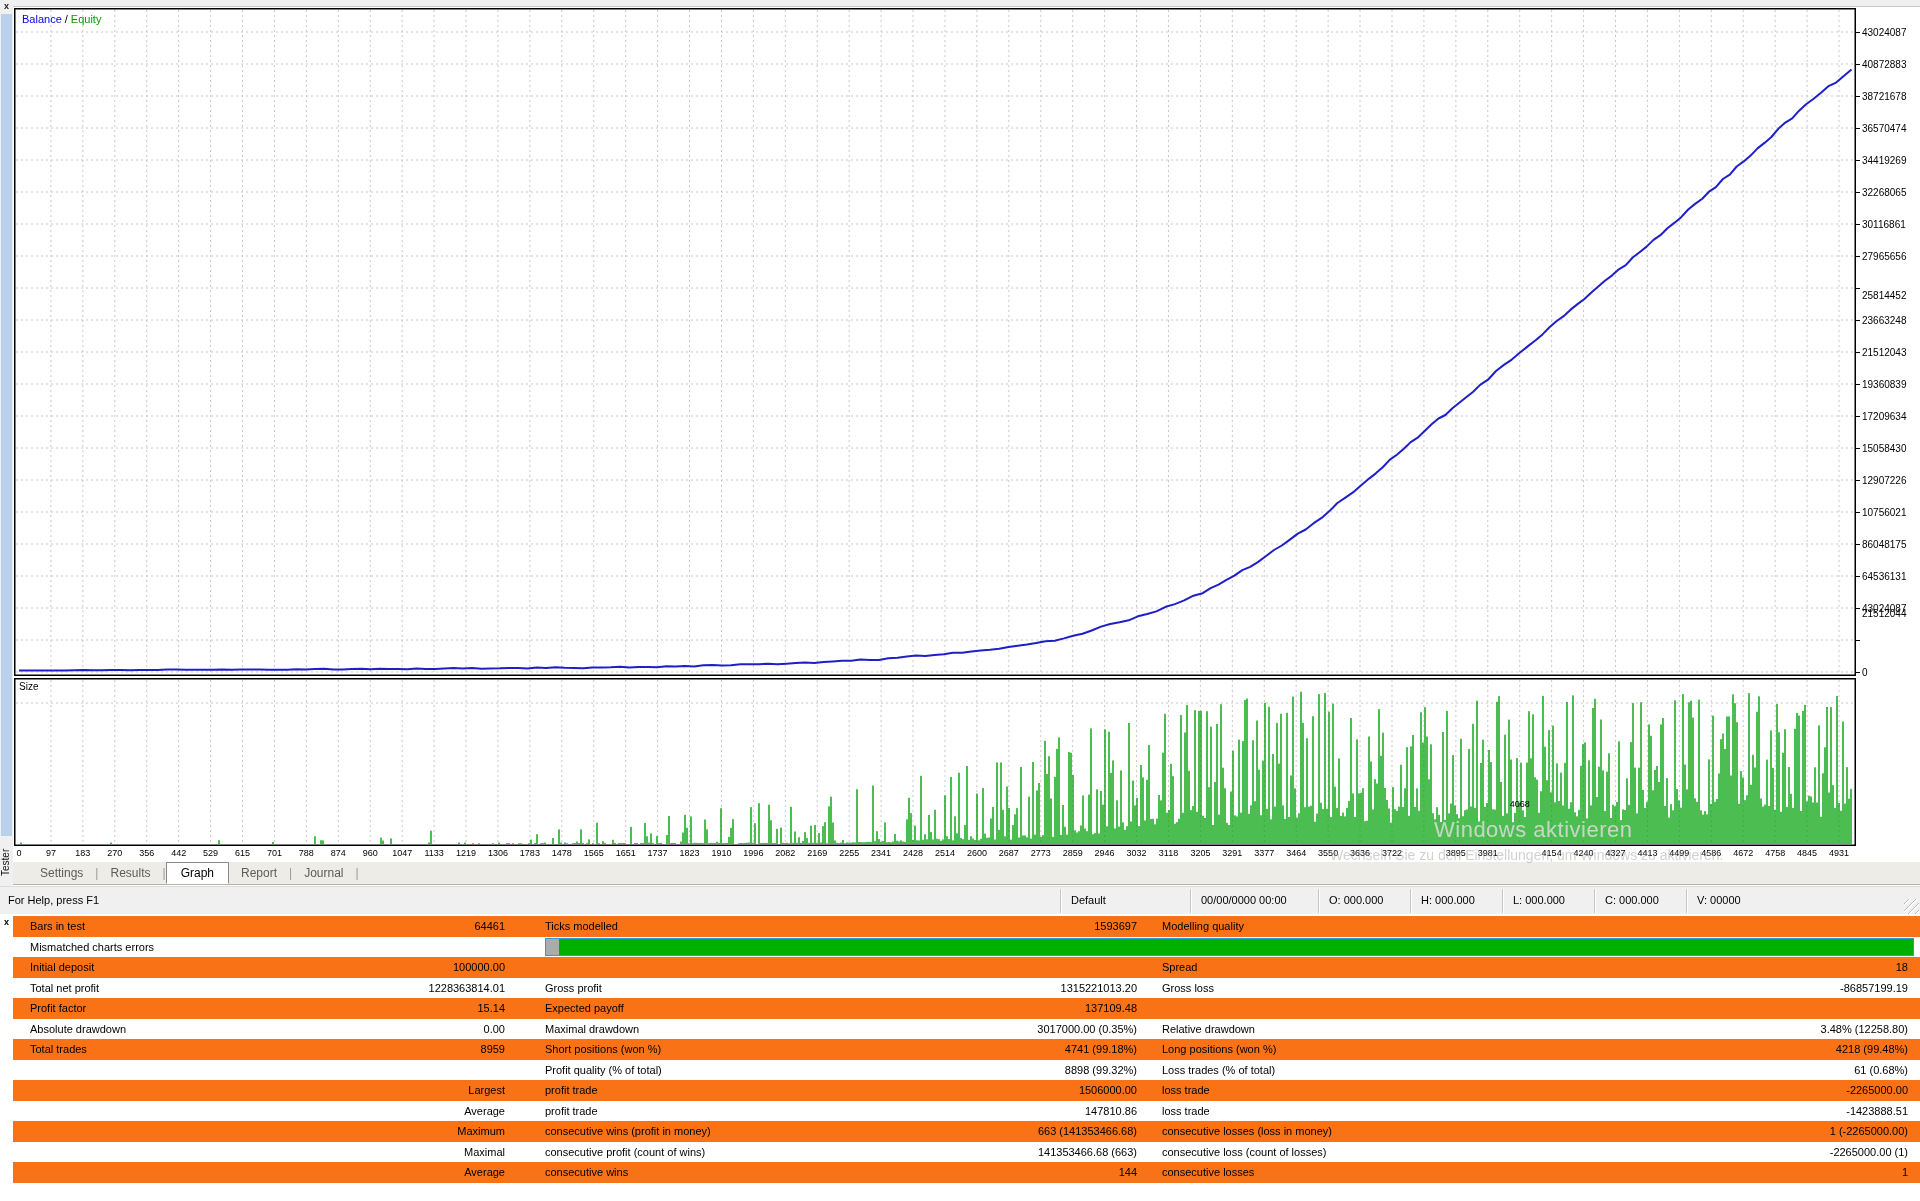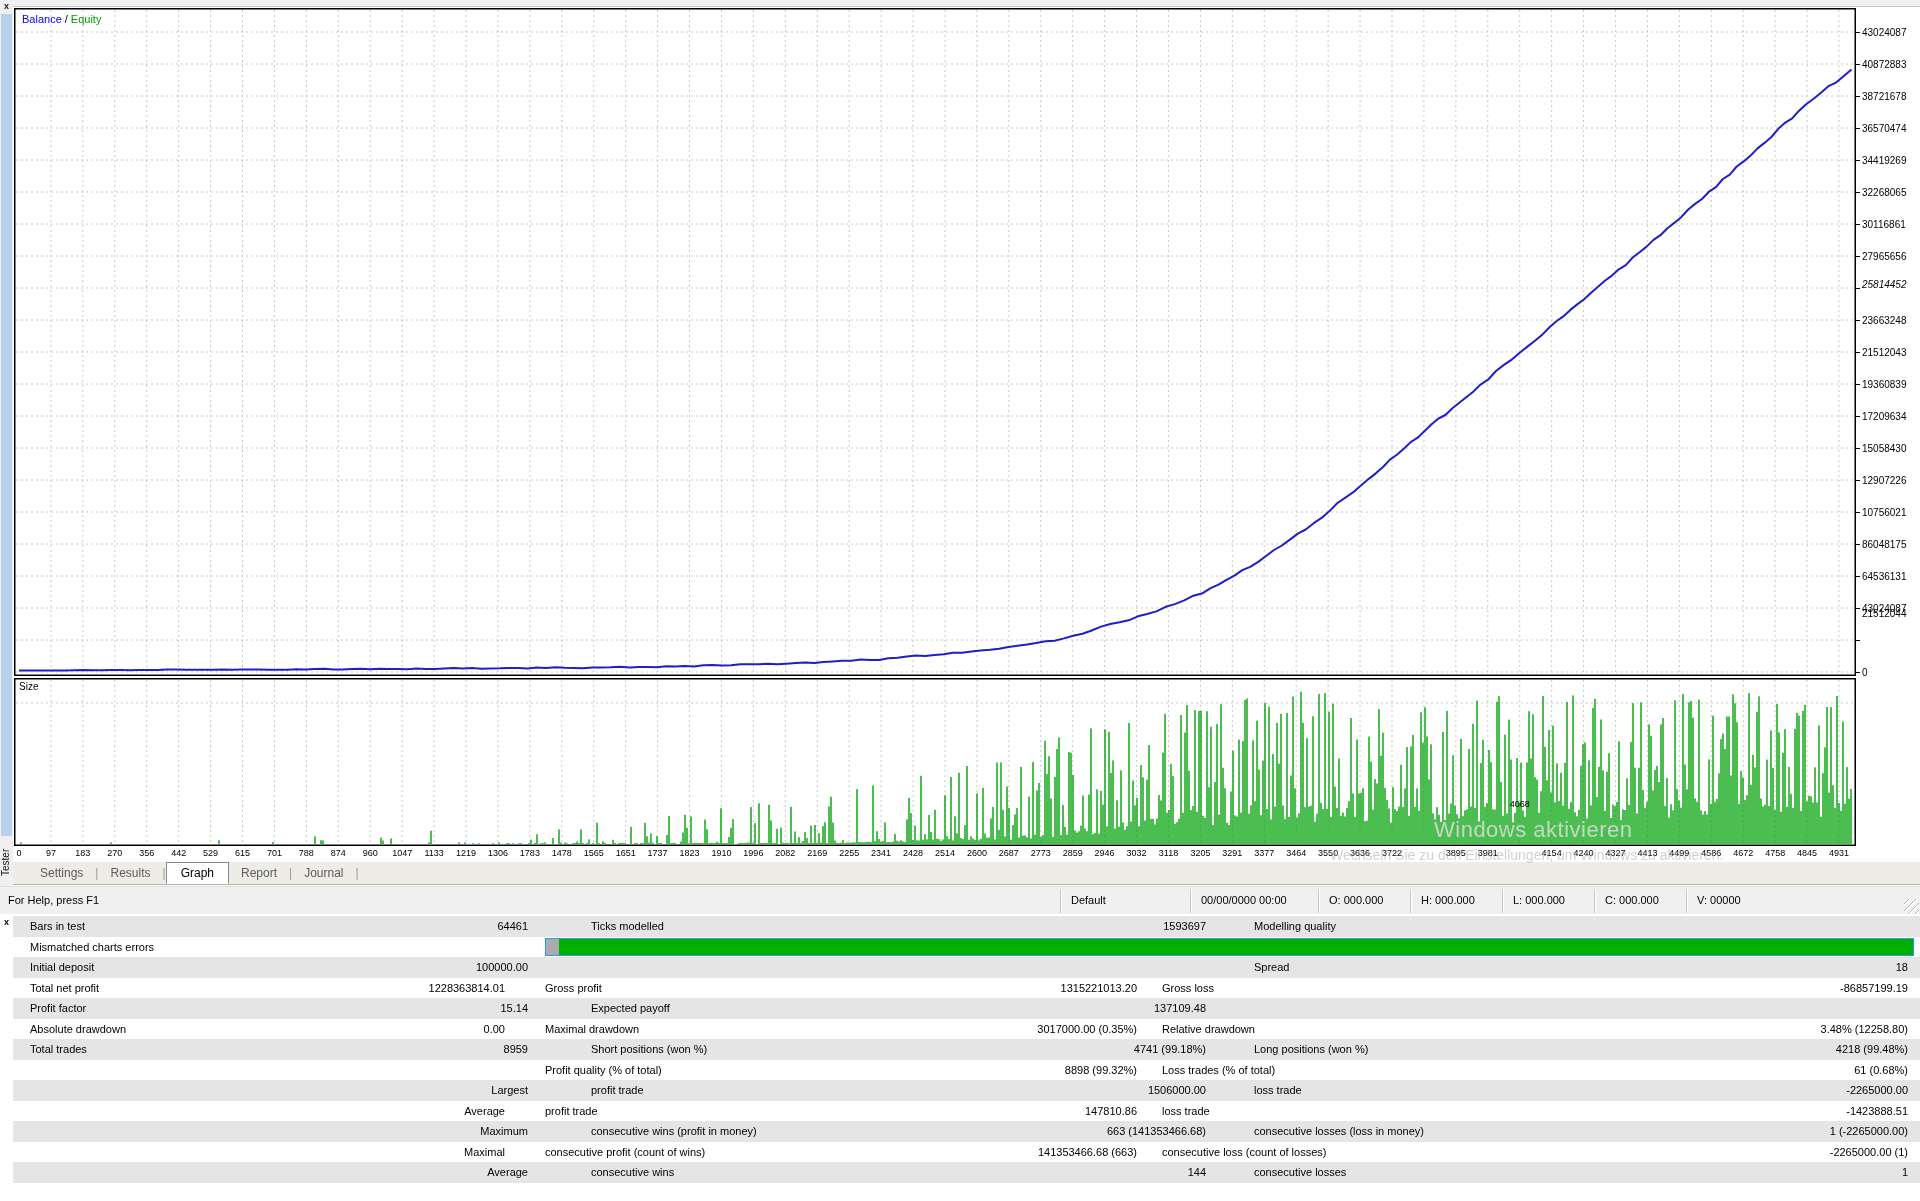--- a/index.html
+++ b/index.html
@@ -57,21 +57,21 @@
   #grip { position:absolute; right:1px; top:12px; width:15px; height:15px;
           background:repeating-linear-gradient(135deg, transparent 0 3px, #b9b9b9 3px 4px, #fff 4px 5px); }
 
   
   #results { position:absolute; left:0; top:914px; width:1920px; height:270px; background:#fff; }
   #results-close { position:absolute; left:1px; top:3px; width:11px; height:11px; font-size:9px;
                    font-weight:bold; line-height:10px; text-align:center; cursor:pointer; }
   #report-rows { position:absolute; left:13px; top:2px; width:1907px; }
   .rrow { display:grid; grid-template-columns:310px 182px 420px 212px 400px 1fr;
           height:20.5px; line-height:20.5px; font-size:11px; position:relative; }
-  .rrow.odd { background:#e5e5e5;gap:23px; }
+  .rrow.odd { background:#f97316; }
   .rrow.even { background:#ffffff; }
   .rc { overflow:hidden; white-space:nowrap; }
   .rc.l1 { padding-left:17px; }
   .rc.v  { text-align:right; }
   .rc.l2 { padding-left:40px; }
   .rc.l3 { padding-left:25px; }
   .rc.v3 { padding-right:12px; }
   .progress-wrap { position:absolute; left:532px; right:6px; top:1px; bottom:1px;
                    border:1px solid #2d9be0; background:#00b000; display:flex; }
   .progress-lead { width:13px; background:#ababab; }
@@ -184,21 +184,21 @@
       <div class="ylab" style="left: 1862px; top: 123px;">36570474</div>
       <div class="ytick" style="left: 1856px; top: 128px;"></div>
       <div class="ylab" style="left: 1862px; top: 155px;">34419269</div>
       <div class="ytick" style="left: 1856px; top: 160px;"></div>
       <div class="ylab" style="left: 1862px; top: 187px;">32268065</div>
       <div class="ytick" style="left: 1856px; top: 192px;"></div>
       <div class="ylab" style="left: 1862px; top: 219px;">30116861</div>
       <div class="ytick" style="left: 1856px; top: 224px;"></div>
       <div class="ylab" style="left: 1862px; top: 251px;">27965656</div>
       <div class="ytick" style="left: 1856px; top: 256px;"></div>
-      <div class="ylab" style="left: 1862px; top: 279px; font-style: italic;">25814452</div>
+      <div class="ylab" style="left: 1862px; top: 290px;">25814452</div>
       <div class="ytick" style="left: 1856px; top: 288px;"></div>
       <div class="ylab" style="left: 1862px; top: 315px;">23663248</div>
       <div class="ytick" style="left: 1856px; top: 320px;"></div>
       <div class="ylab" style="left: 1862px; top: 347px;">21512043</div>
       <div class="ytick" style="left: 1856px; top: 352px;"></div>
       <div class="ylab" style="left: 1862px; top: 379px;">19360839</div>
       <div class="ytick" style="left: 1856px; top: 384px;"></div>
       <div class="ylab" style="left: 1862px; top: 411px;">17209634</div>
       <div class="ytick" style="left: 1856px; top: 416px;"></div>
       <div class="ylab" style="left: 1862px; top: 443px;">15058430</div>

